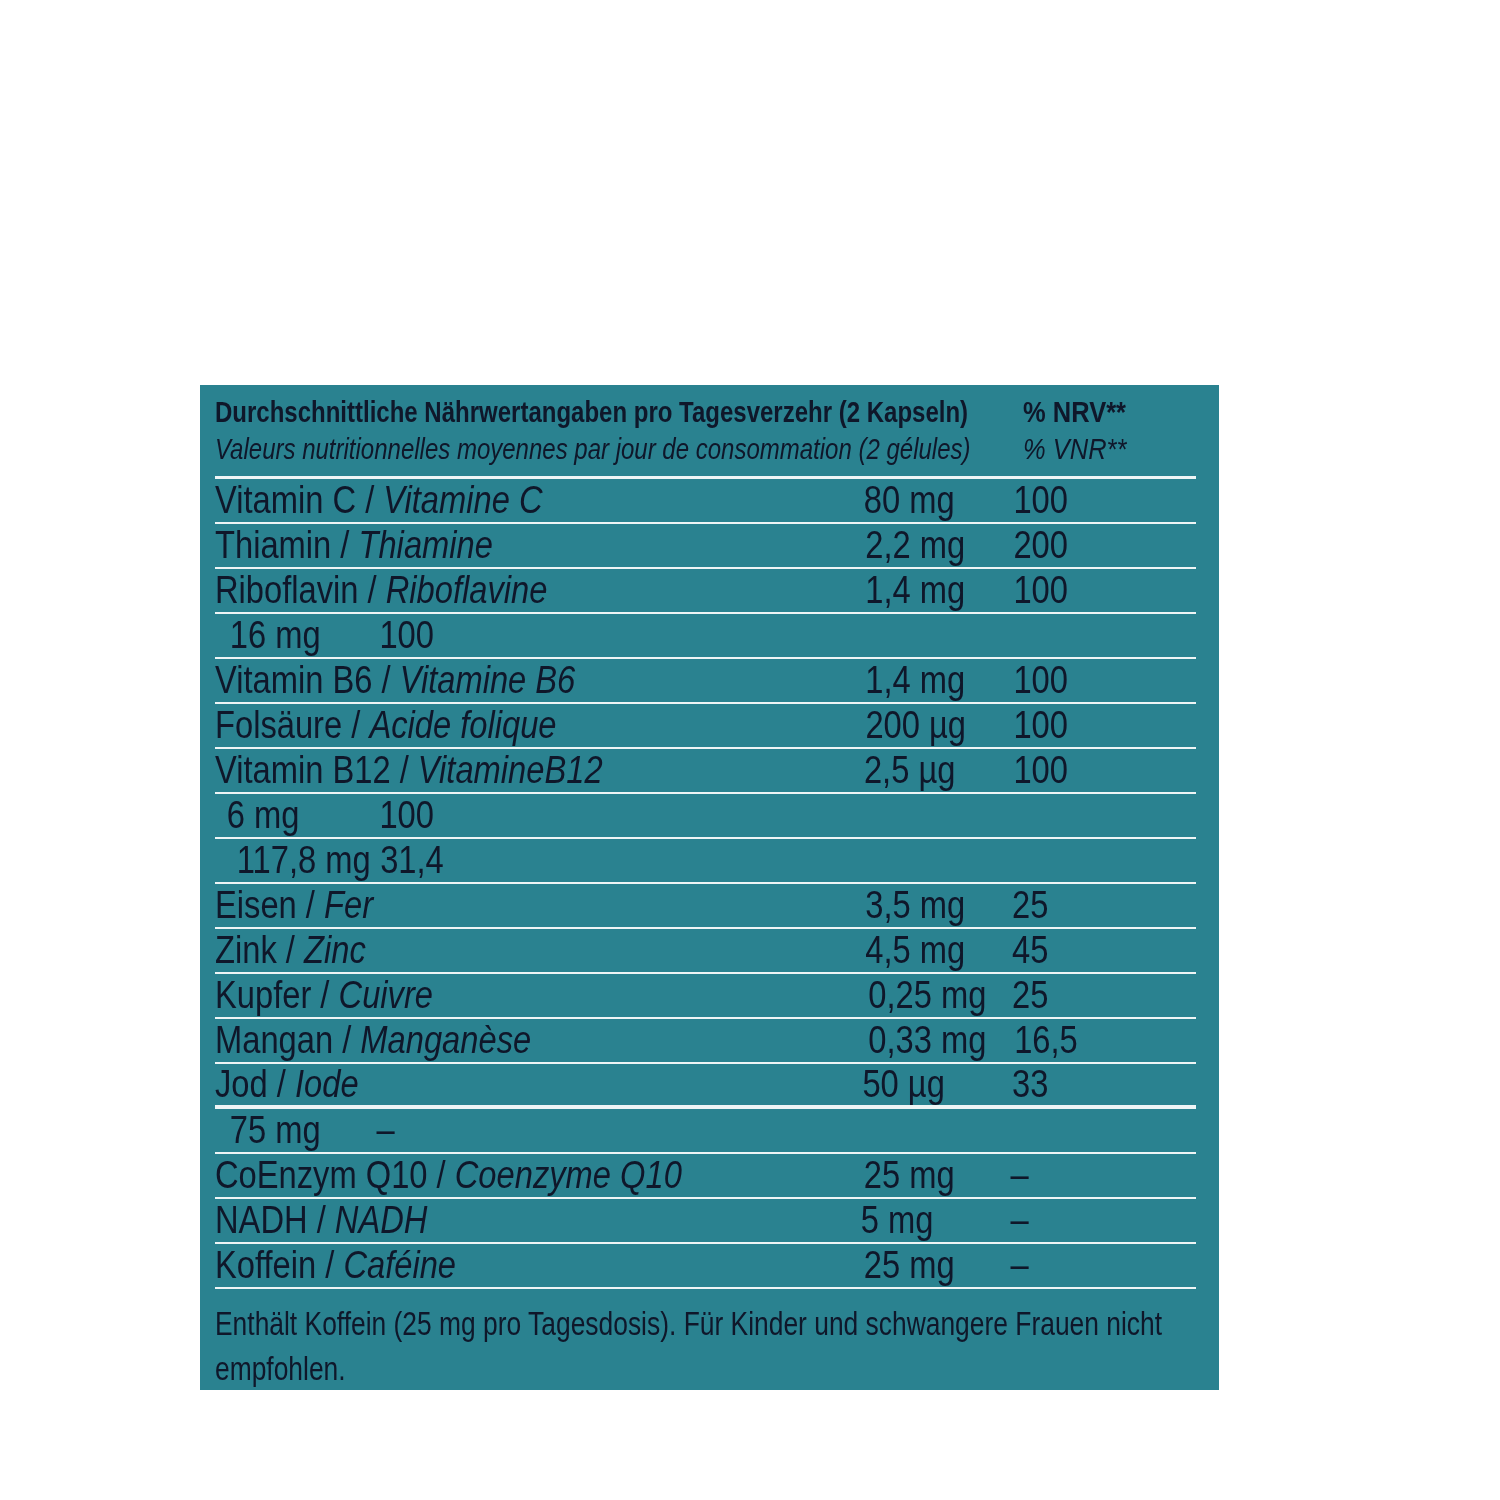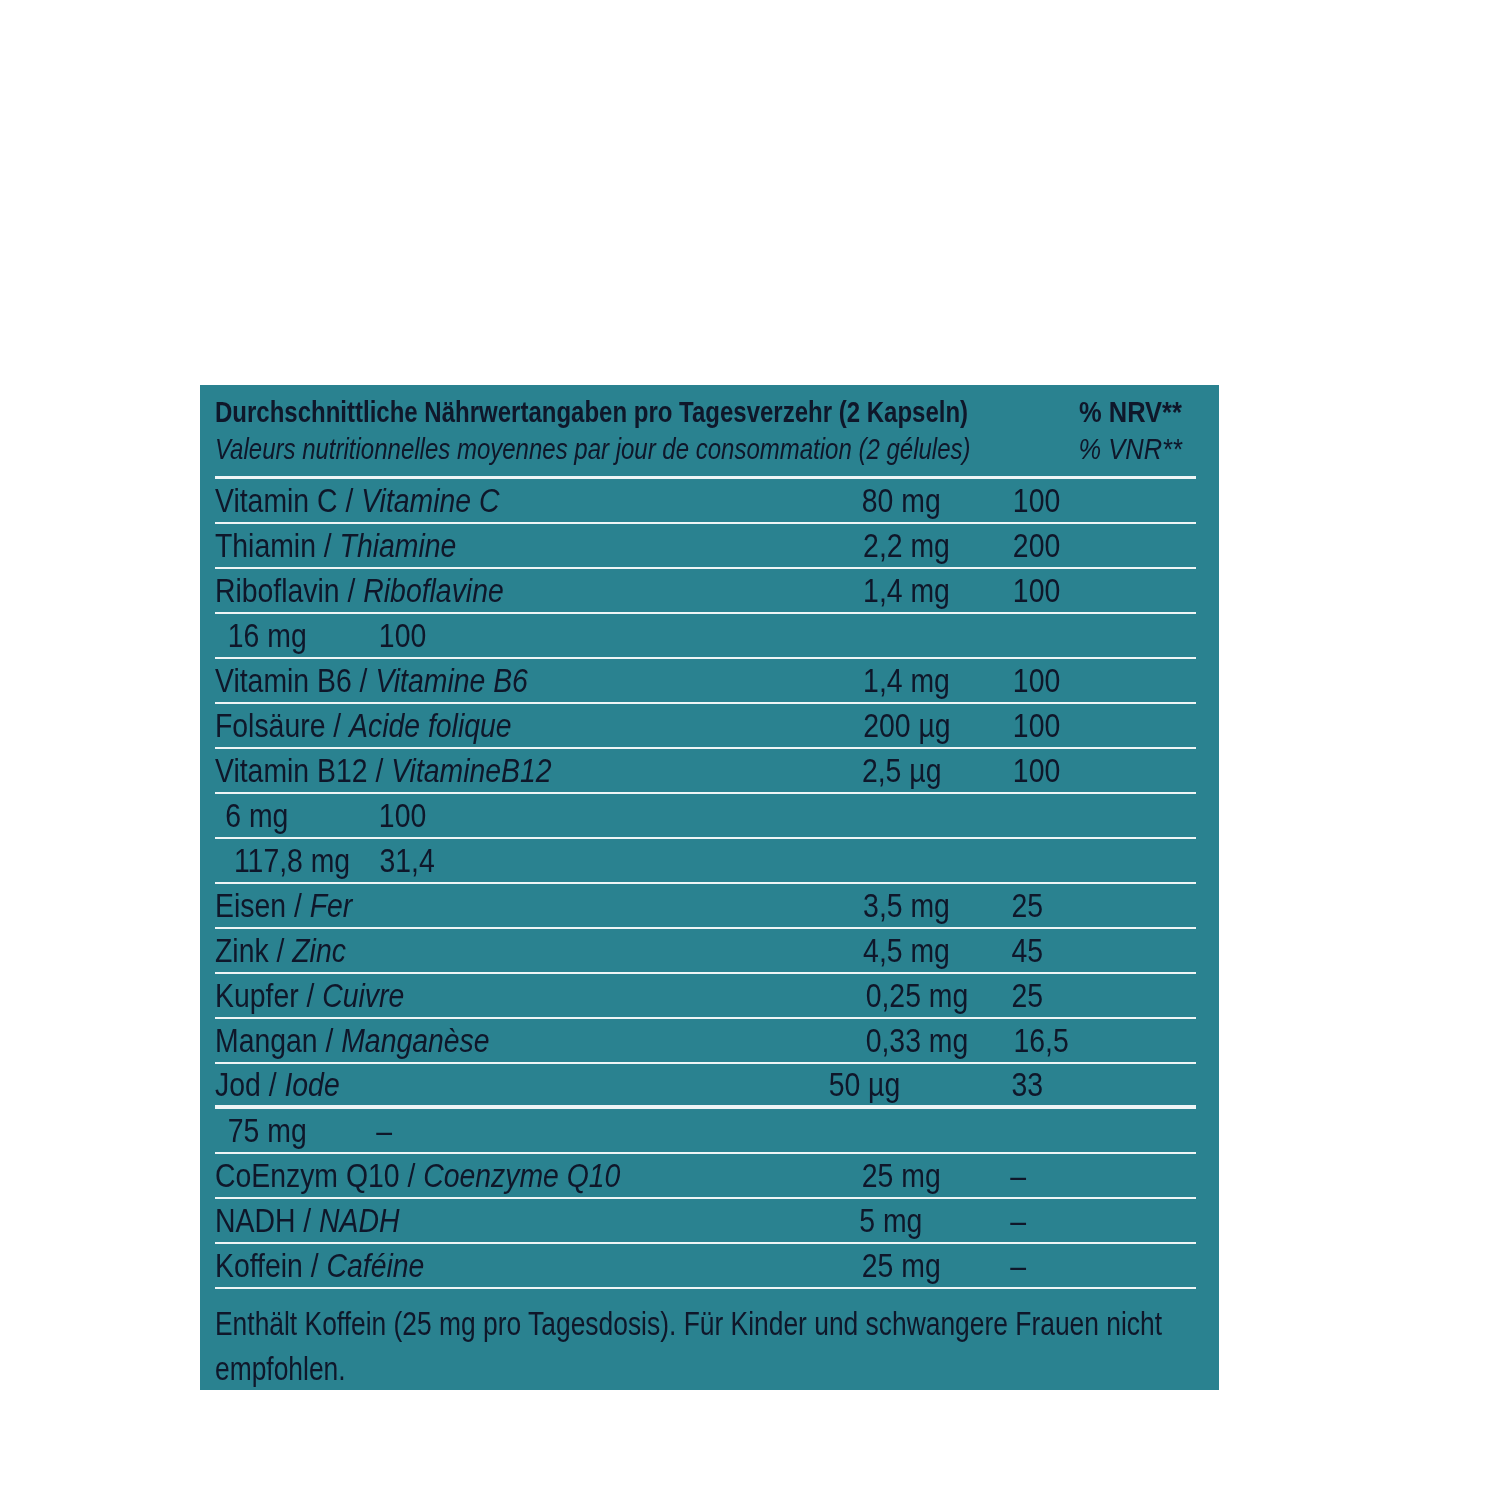--- a/index.html
+++ b/index.html
@@ -23,40 +23,40 @@
     padding: 8px 23px 0 15px;
     overflow: hidden;
   }
   .thead {
     display: flex;
     align-items: flex-start;
     border-bottom: 3px solid rgba(255,255,255,.92);
     padding-bottom: 9px;
   }
   .thead-left { flex: 1; min-width: 0; }
-  .thead-right { width: 187px; text-align: right; flex: none; }
+  .thead-right { width: 187px; text-align: left; flex: none; }
   .h-line {
     font-size: 30px;
     line-height: 37px;
     white-space: nowrap;
   }
   .thead-left .h-line { transform: scaleX(.80); transform-origin: left center; }
   .thead-right .h-line { transform: scaleX(.85); transform-origin: center center; }
   .h-de { font-weight: 700; }
   .h-fr { font-style: italic; }
 
   .row {
     display: flex;
     align-items: center;
     height: 45px;
     box-sizing: border-box;
     border-bottom: 2px solid rgba(255,255,255,.92);
-    font-size: 33px;
+    font-size: 38px;
   }
-  .row.thick { border-bottom-width: 4px; gap: 32px; }
+  .row.thick { border-bottom-width: 4px; }
   .cell-label { flex: 1; min-width: 0; }
   .cell-amount { width: 160px; text-align: left; flex: none; }
   .cell-nrv { width: 187px; flex: none; }
   .cond { display: inline-block; white-space: nowrap; }
   .cell-label .cond { transform: scaleX(.86); transform-origin: left center; }
   .cell-amount .cond { transform: scaleX(.86); transform-origin: right center; }
   .cell-nrv .cond { transform: scaleX(.86); transform-origin: center center; }
   .fr { font-style: italic; }
 
   .footnote {

